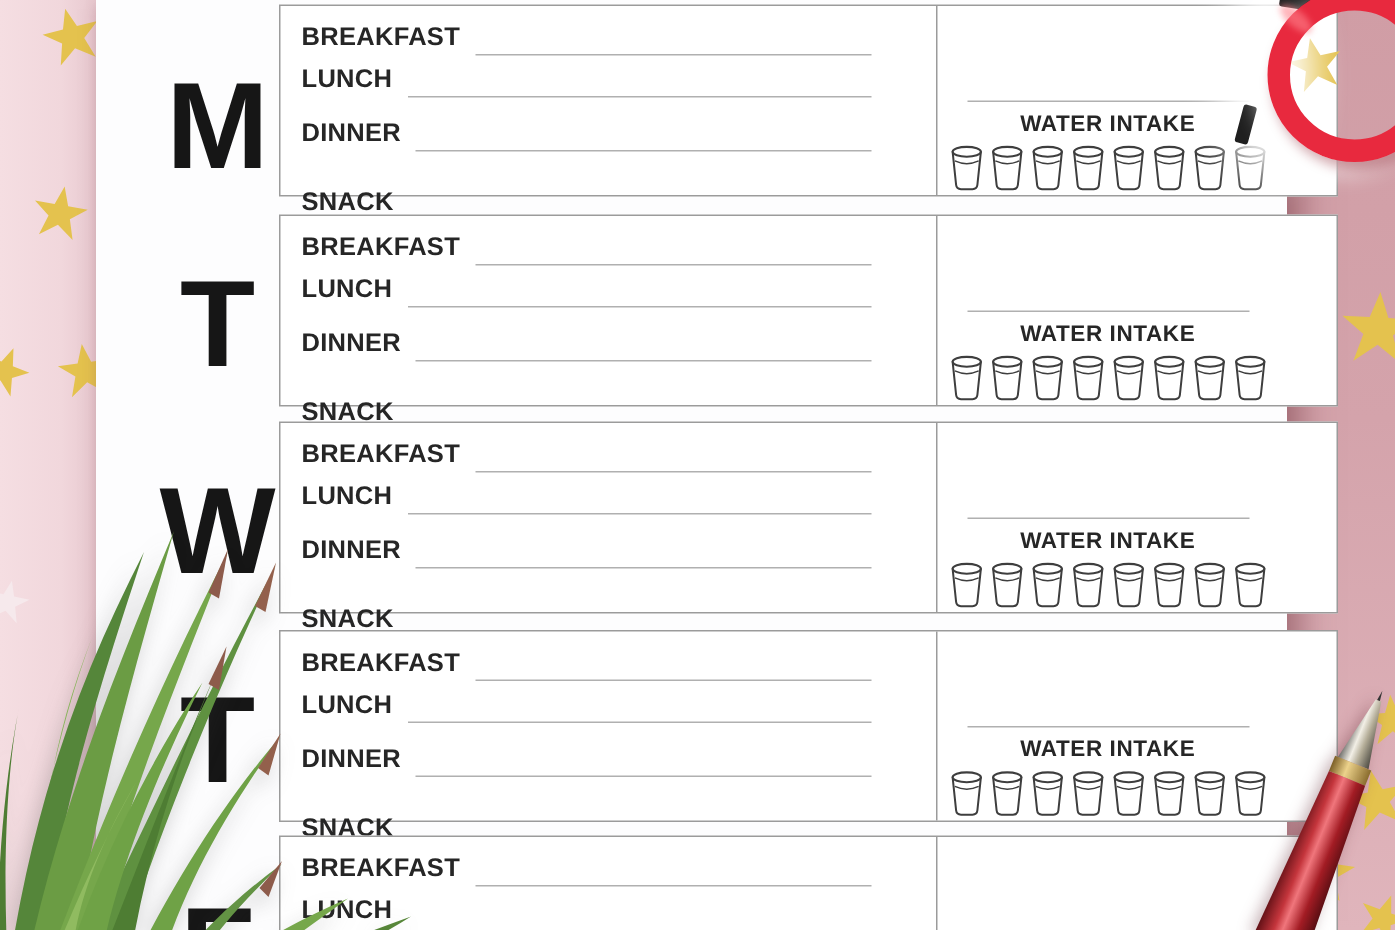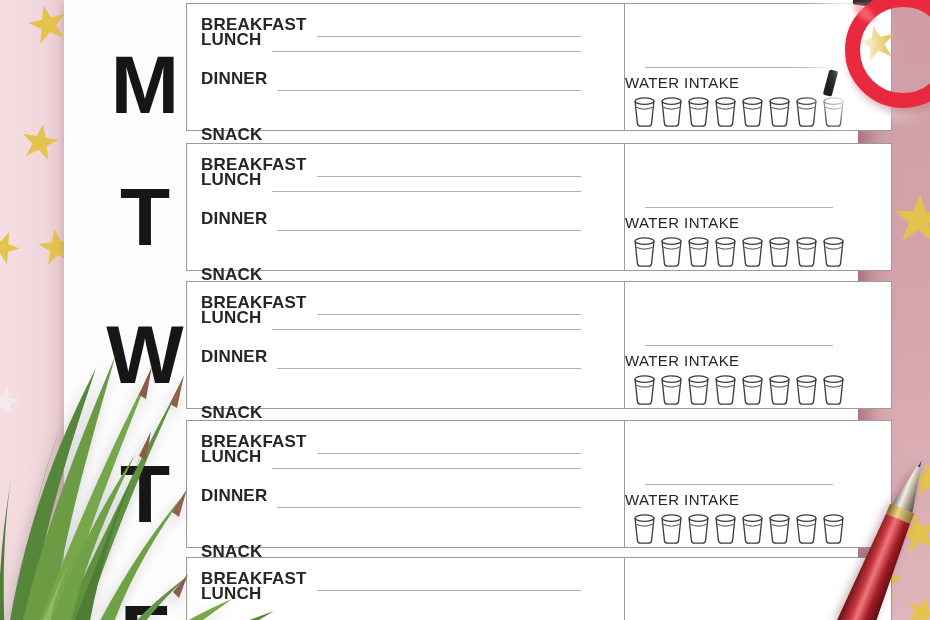--- a/index.html
+++ b/index.html
@@ -26,28 +26,28 @@
 
   
   .day-letter{position:absolute;left:92px;width:104px;text-align:center;
     font-size:82px;line-height:82px;font-weight:700;color:#161616;z-index:3;letter-spacing:-2px;}
 
   
   .card{position:absolute;left:186px;width:706px;height:128px;background:#fff;
     border:1px solid var(--card-border,#9b9b9b);box-sizing:border-box;z-index:2;display:flex;gap:31px;}
   .meals{width:406px;box-sizing:border-box;padding:0 0 0 14px;position:relative;}
   .meal-row{position:absolute;left:14px;right:0;height:30px;display:flex;align-items:center;}
-  .meal-row.r0{top:6px}.meal-row.r1{top:21px}.meal-row.r2{top:60px}.meal-row.r3{top:116px}
+  .meal-row.r0{top:6px}.meal-row.r1{top:34px}.meal-row.r2{top:70px}.meal-row.r3{top:116px}
   .meal-label{font-size:17px;font-weight:700;letter-spacing:.2px;color:var(--text-dark,#262626);white-space:nowrap;}
   .meal-line{flex:1;align-self:flex-end;margin:0 12px 3px 10px;border-bottom:1px solid var(--line-gray,#b0b0b0);height:0;}
   .meal-row.no-line .meal-line{border-bottom:none;}
   .water{width:228px;border-left:1px solid var(--card-border,#9b9b9b);box-sizing:border-box;position:relative;}
   .water-line{position:absolute;top:63px;left:50%;transform:translateX(-50%);width:188px;border-top:1px solid var(--line-gray,#b0b0b0);}
-  .water-label{position:absolute;top:70px;left:0;right:0;
-    font-size:15px;font-weight:400;letter-spacing:.4px;color:var(--text-dark,#262626);}
+  .water-label{position:absolute;top:70px;left:0;right:0;text-align:center;
+    font-size:15px;font-weight:700;letter-spacing:.4px;color:var(--text-dark,#262626);}
   .cups{position:absolute;top:92px;left:0;right:0;display:flex;justify-content:center;gap:4px;}
   .cup{width:23px;height:32px;display:block;}
 
   
   .plant{position:absolute;left:0;top:330px;width:300px;height:290px;z-index:4;
     filter:drop-shadow(-3px 6px 7px rgba(70,70,70,.28));}
 
   
   .ring-glow{position:absolute;left:812px;top:-14px;width:64px;height:132px;background:rgba(255,255,255,.95);
     filter:blur(12px);border-radius:50%;z-index:5;}

